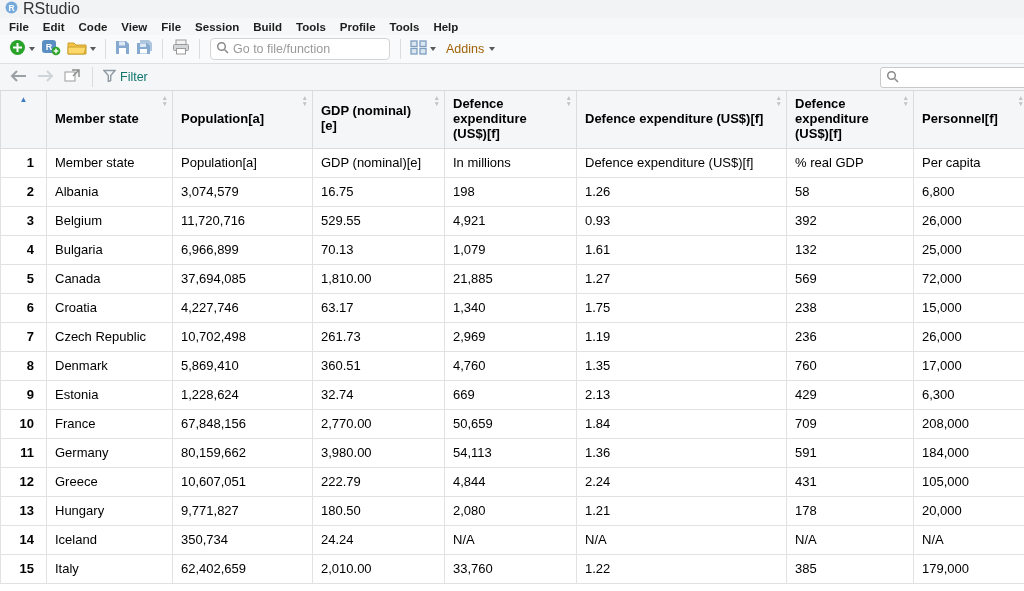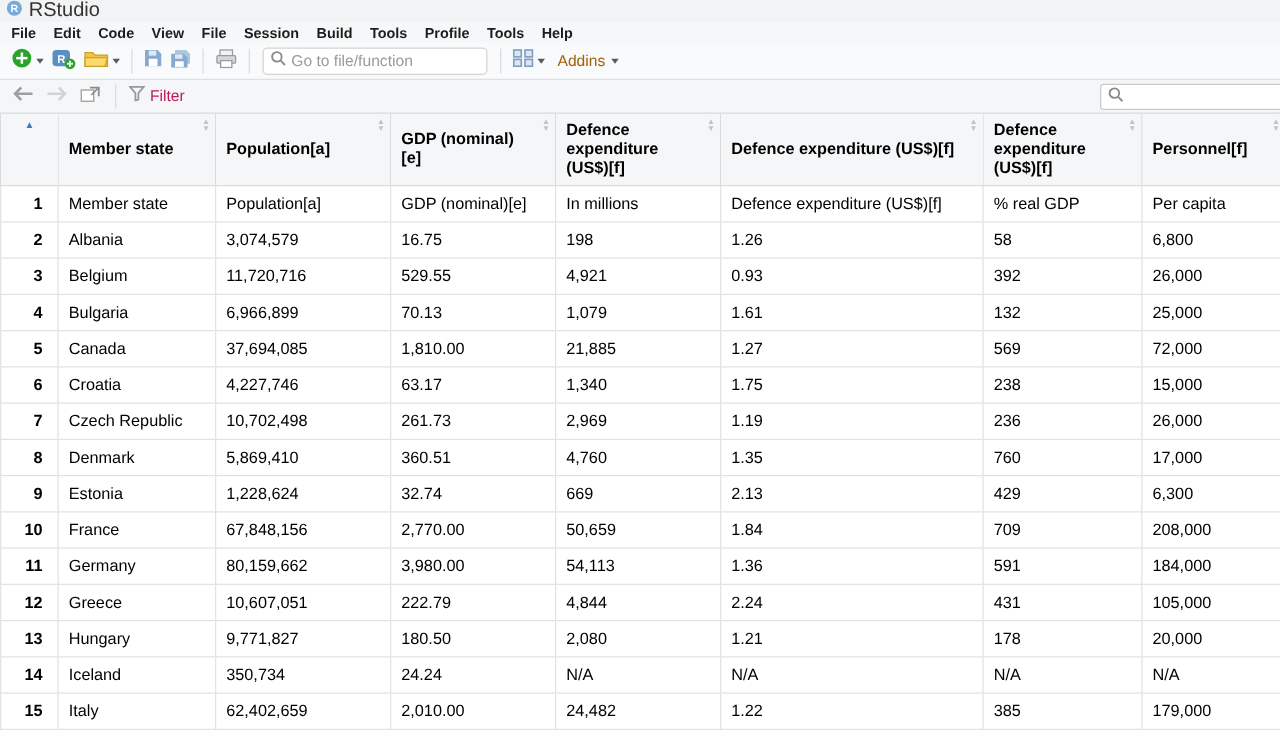--- a/index.html
+++ b/index.html
@@ -20,21 +20,21 @@
   .caret { width:0; height:0; border-left:3.5px solid transparent; border-right:3.5px solid transparent; border-top:4px solid #5a5a5a; display:inline-block; margin-left:3px; }
   .tb-sep { width:1px; height:20px; background:#dcdcdc; margin:0 6px; }
   .goto-box { display:flex; align-items:center; width:180px; height:22px; background:#fff; border:1px solid #d4d4d4; border-radius:4px; padding-left:5px; margin:0 4px; }
   .goto-box input { border:none; outline:none; font-size:12.5px; width:150px; margin-left:4px; font-family:"Liberation Sans",sans-serif; background:transparent; color:#3b82f6; }
   .goto-box input::placeholder { color:#9a9a9a; }
   .addins-label { font-size:12.5px; color:#a16207; margin:0 2px 0 4px; }
 
   
   .viewer-toolbar { height:27px; background:#f5f6f7; border-bottom:1px solid #d9d9d9; display:flex; align-items:center; padding:0 6px; position:relative; }
   .vt-btn { display:flex; align-items:center; padding:2px 4px; border-radius:3px; margin-right:2px; }
-  .filter-label { font-size:12.5px; color:#be185d; margin-left:4px; }
+  .filter-label { font-size:12.5px; color:#0f766e; margin-left:4px; }
   .viewer-search { position:absolute; right:-4px; top:3px; width:148px; height:21px; background:#fff; border:1px solid #c9c9c9; border-radius:3px; display:flex; align-items:center; padding-left:5px; }
   .viewer-search input { border:none; outline:none; width:115px; font-size:12px; margin-left:4px; background:transparent; font-family:"Liberation Sans",sans-serif; }
 
   
   .table-wrap { width:1024px; overflow:hidden; }
   table { border-collapse:collapse; table-layout:fixed; width:1028px; }
   col.c-num{width:46px;} col.c1{width:126px;} col.c2{width:140px;} col.c3{width:132px;}
   col.c4{width:132px;} col.c5{width:210px;} col.c6{width:127px;} col.c7{width:115px;}
   thead th { height:57px; background:#f5f6f7; border:1px solid #dcdcdc; border-top:none; text-align:left; vertical-align:middle; font-size:13px; font-weight:bold; color:#000; padding:4px 20px 4px 8px; position:relative; line-height:1.15; }
   thead th.rownum-header { padding:4px 2px; text-align:center; vertical-align:top; }
@@ -413,20 +413,20 @@
           <td>N/A</td>
           <td>N/A</td>
           <td>N/A</td>
           <td>N/A</td>
         </tr>
         <tr>
           <td class="rownum">15</td>
           <td>Italy</td>
           <td>62,402,659</td>
           <td>2,010.00</td>
-          <td>24,482</td>
+          <td>33,760</td>
           <td>1.22</td>
           <td>385</td>
           <td>179,000</td>
         </tr>
       </tbody>
   </table>
 </div>
 
 </body></html>

